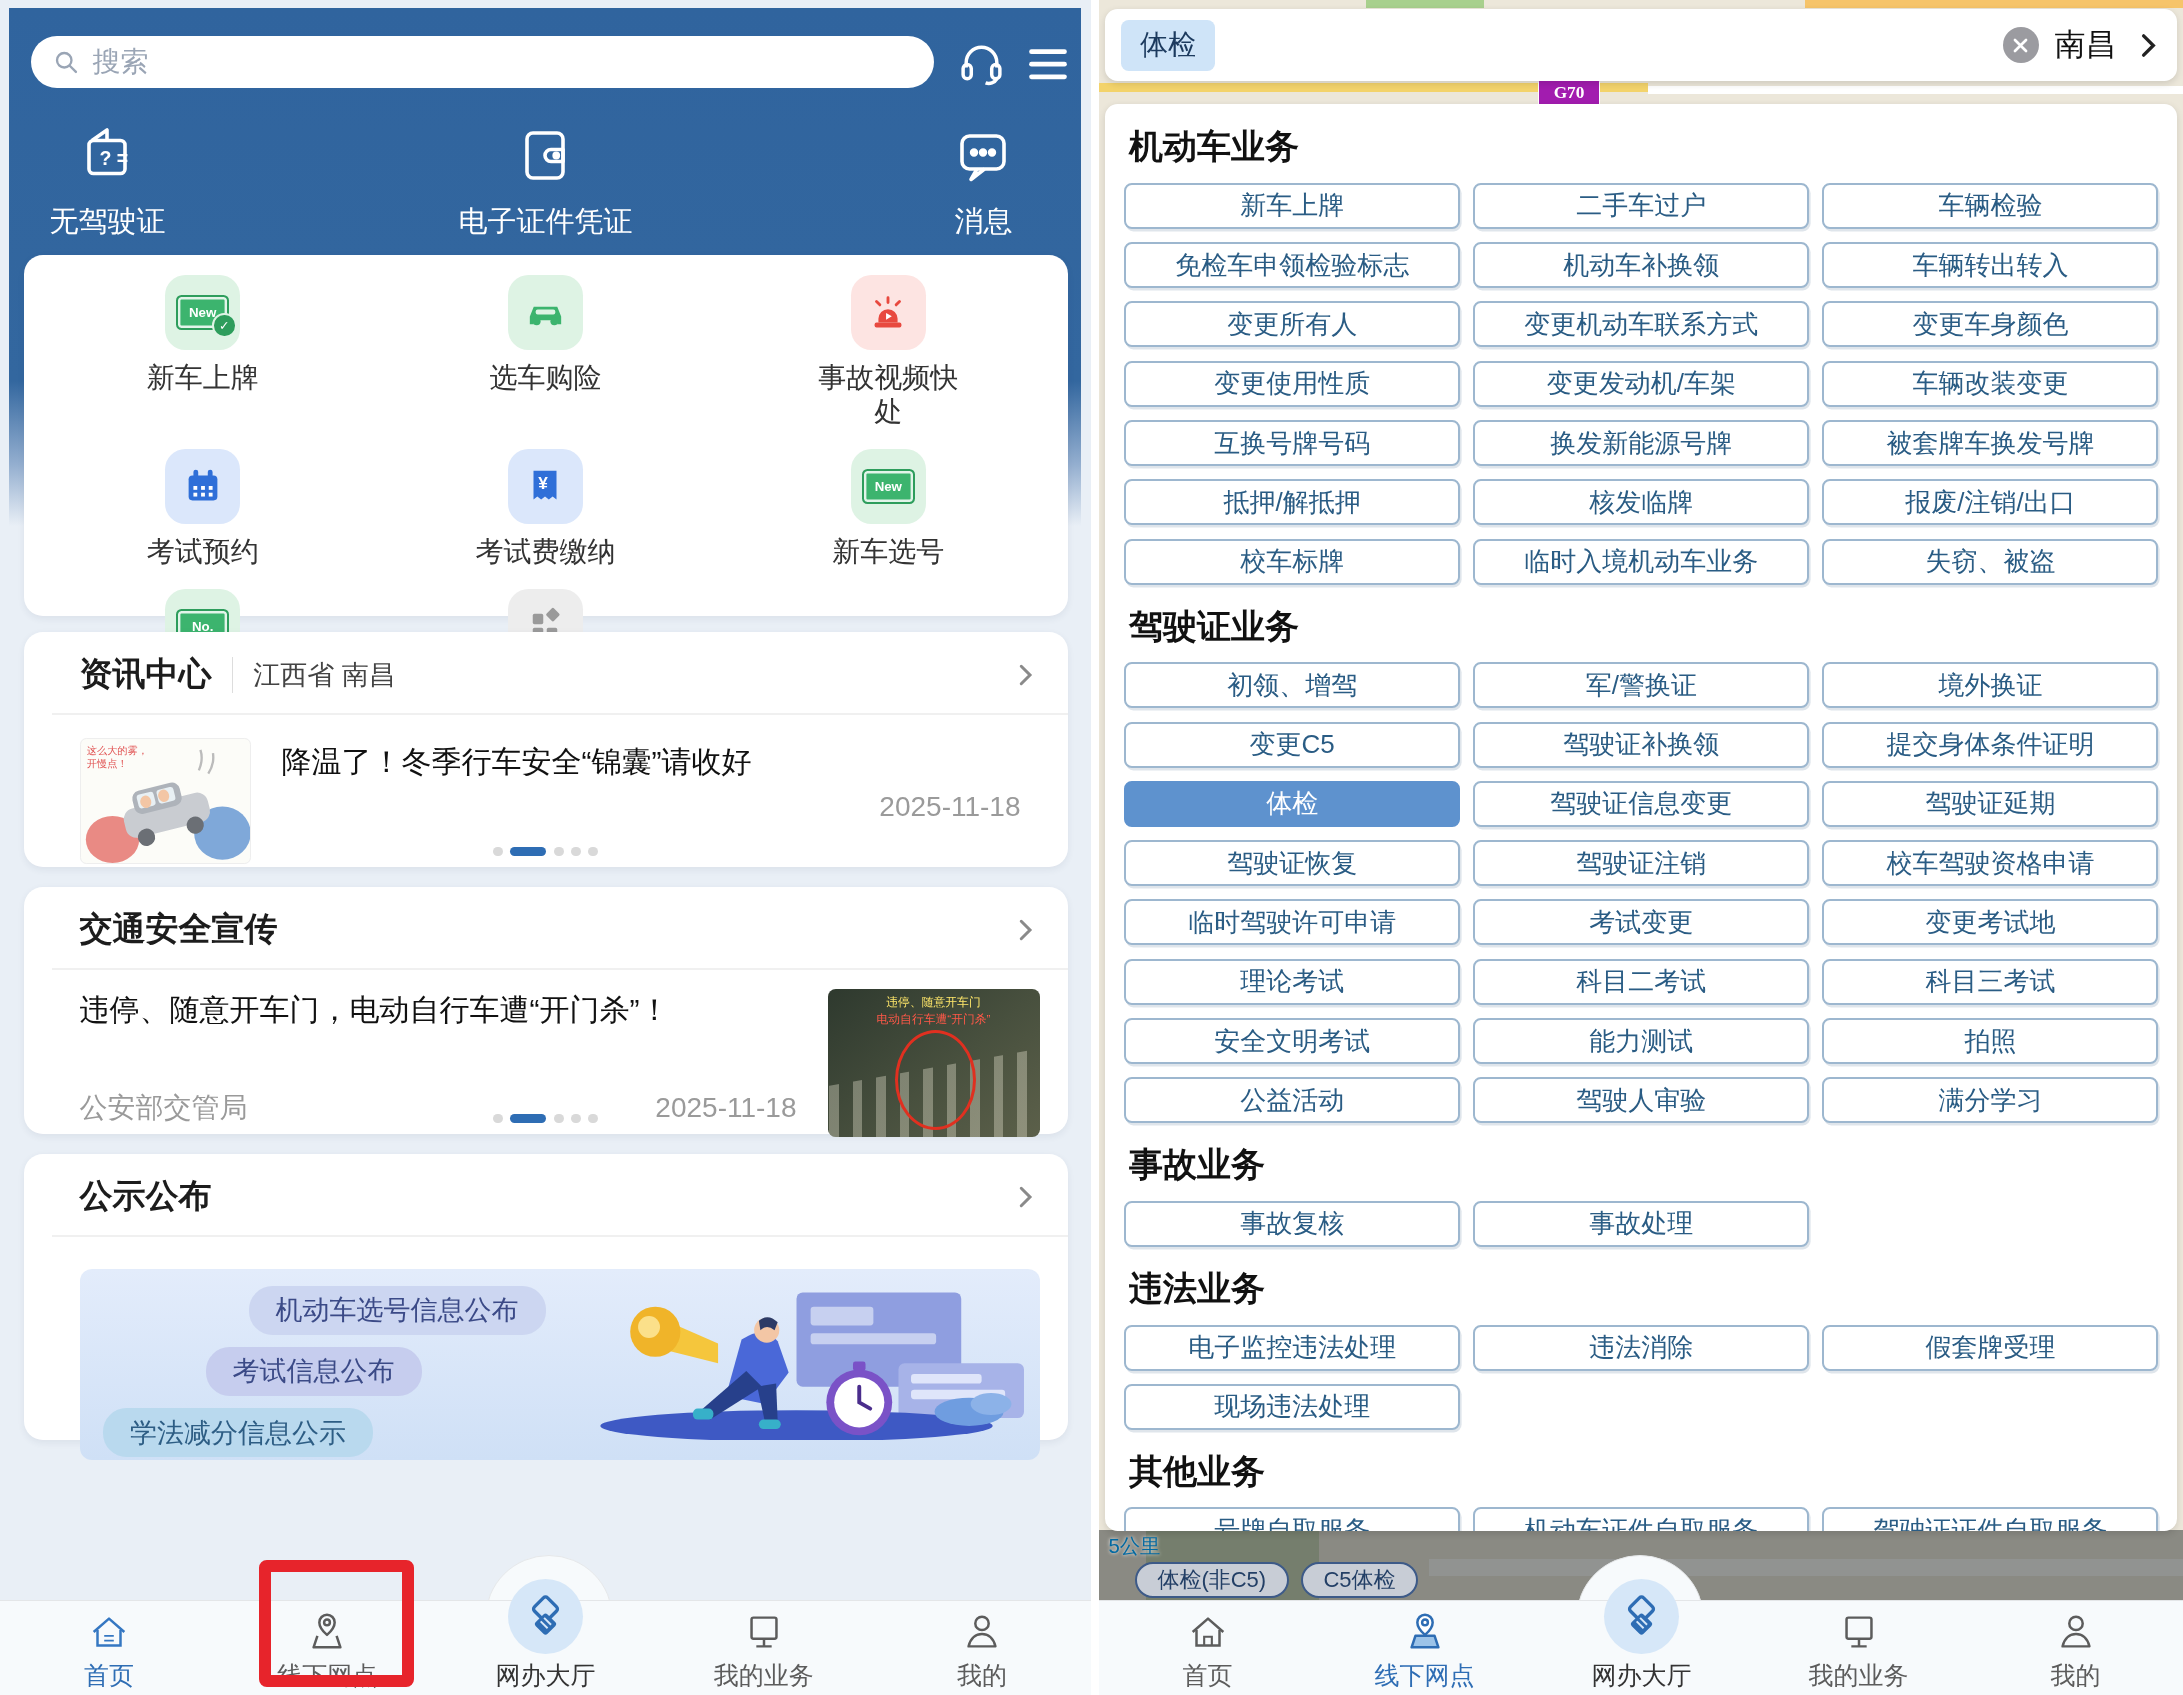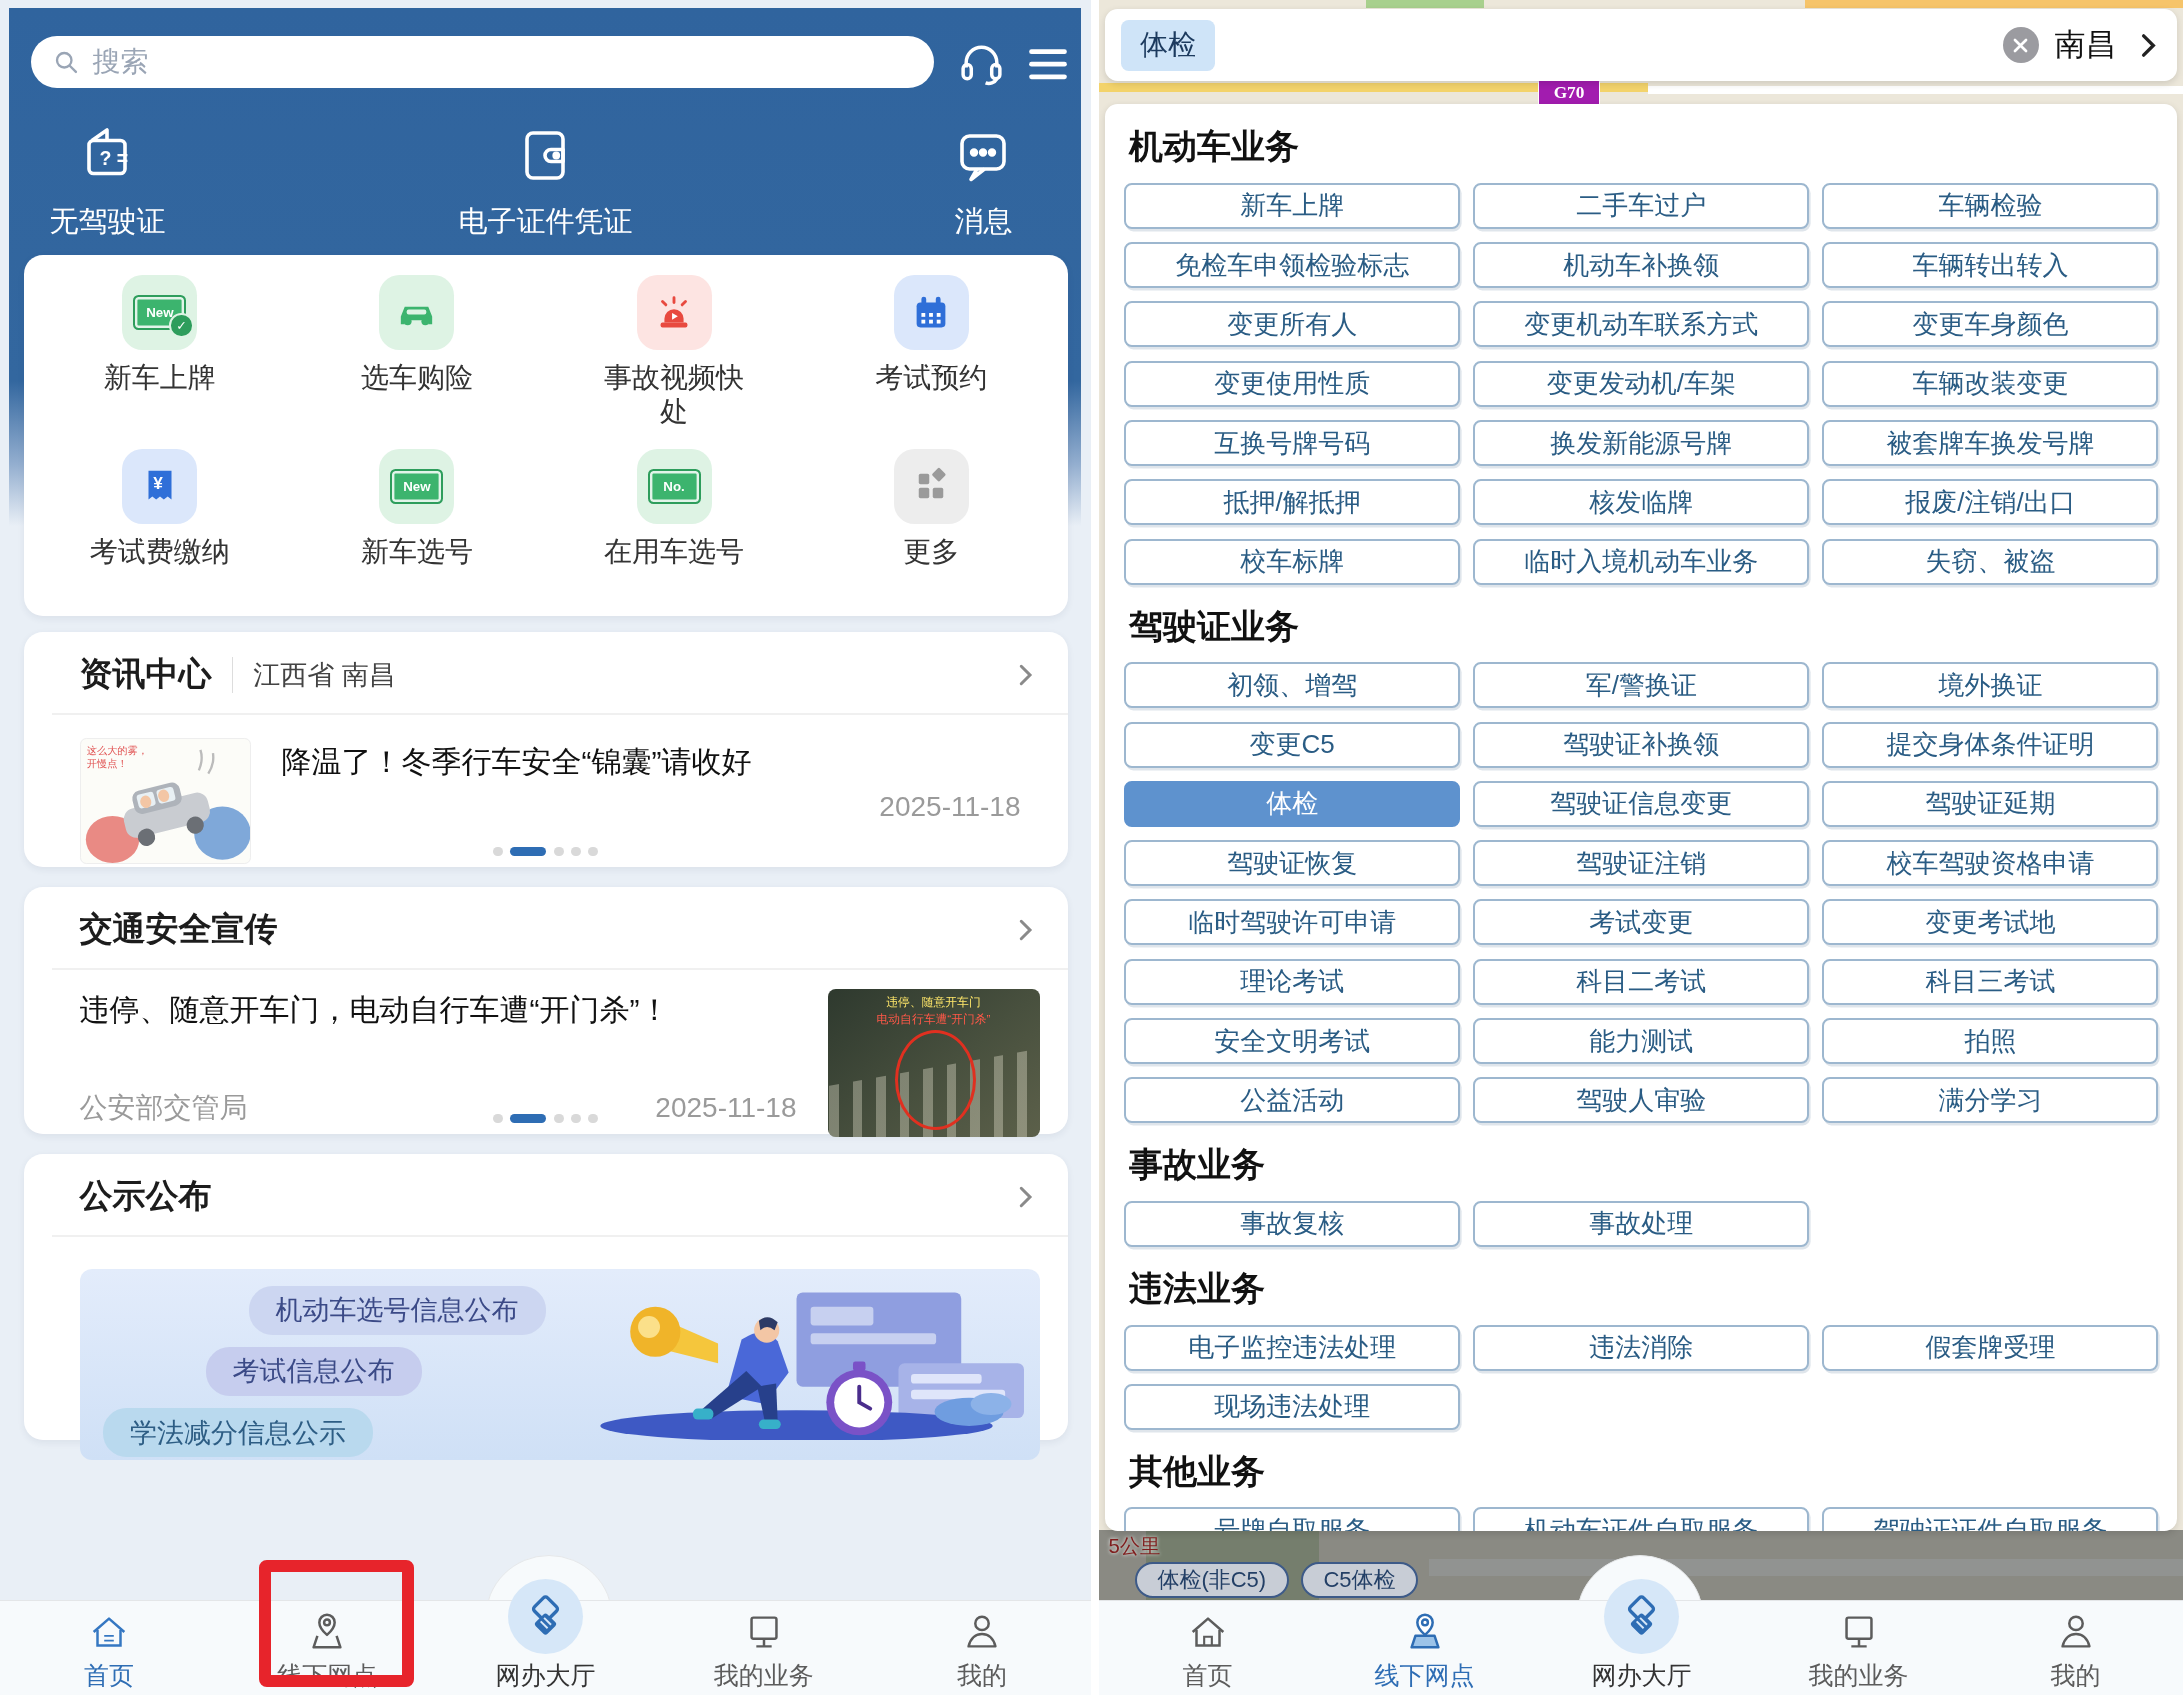--- a/index.html
+++ b/index.html
@@ -12,21 +12,21 @@
   .searchbar{position:absolute;left:22px;top:28px;width:903px;height:52px;border-radius:27px;background:#fff;
              display:flex;align-items:center;padding-left:20.4px;box-sizing:border-box;gap:12.6px;}
   .searchbar .ph{font-size:28px;color:#9aa5b5;}
   .hdr-ico{position:absolute;top:31px;}
   .quickrow{position:absolute;left:0;top:110px;width:1072px;display:flex;justify-content:space-between;}
   .qitem{width:196px;display:flex;flex-direction:column;align-items:center;gap:12.6px;}
   .qitem .qlabel{color:#fff;font-size:29px;white-space:nowrap;}
   .card{position:absolute;left:23.5px;width:1044px;background:#fff;border-radius:19px;
         box-shadow:0 2.4px 7.8px rgba(40,60,90,.07);box-sizing:border-box;padding-left:28px;}
   .gridcard{top:255px;height:361px;padding:20.4px 7.8px 0;}
-  .ggrid{display:grid;grid-template-columns:repeat(4,1fr);row-gap:20.4px;}
+  .ggrid{display:grid;grid-template-columns:repeat(3,1fr);row-gap:20.4px;}
   .gitem{display:flex;flex-direction:column;align-items:center;gap:11px;}
   .tile{width:75px;height:75px;border-radius:20.4px;display:flex;align-items:center;justify-content:center;}
   .t-green{background:#def3e4;} .t-red{background:#fde4e2;} .t-blue{background:#dbe7fb;} .t-gray{background:#ededed;}
   .glabel{font-size:28px;color:#333;text-align:center;width:141px;line-height:1.2;}
   .plate{width:49px;height:31px;background:#3cb46e;border:2.4px solid #2e9d5c;border-radius:5.5px;position:relative;
          display:flex;align-items:center;justify-content:center;box-shadow:inset 0 0 0 2.4px rgba(255,255,255,.85);}
   .plate span{color:#fff;font-size:13.3px;font-weight:bold;}
   .plate .chk{position:absolute;right:-9.4px;bottom:-9.4px;width:20.4px;height:20.4px;border-radius:50%;background:#2e9d5c;
               color:#fff;font-size:12.6px;display:flex;align-items:center;justify-content:center;border:2.4px solid #def3e4;}
   
@@ -91,21 +91,21 @@
   .panel{position:absolute;left:6.3px;top:104px;width:1072px;height:1427px;background:#fff;border-radius:12.6px;
          box-shadow:0 2.4px 7.8px rgba(0,0,0,.12);box-sizing:border-box;padding:6.3px 19px 0;z-index:3;overflow:hidden;}
   .panel h3{font-size:34px;font-weight:bold;color:#111;margin:19px 4.7px 12.6px;}
   .panel h3.first{margin-top:14px;}
   .svcgrid{display:grid;grid-template-columns:repeat(3,1fr);gap:13.3px;}
   .svc-btn{height:46px;border:2.4px solid #9db7cf;border-radius:7.8px;background:#fff;color:#2a5c84;font-size:26px;
            display:flex;align-items:center;justify-content:center;box-sizing:border-box;
            box-shadow:1.6px 2.4px 0 rgba(150,170,190,.30);white-space:nowrap;}
   .svc-btn.selected{background:#5e92ce;border-color:#5e92ce;color:#fff;box-shadow:none;}
   .collapse{display:flex;align-items:center;justify-content:center;gap:11px;margin-top:15.7px;font-size:28px;color:#111;}
-  .scale-label{position:absolute;left:9.4px;top:1532px;font-size:20.4px;color:#7f1d1d;z-index:3;text-shadow:0 0 3.9px #fff;}
+  .scale-label{position:absolute;left:9.4px;top:1532px;font-size:20.4px;color:#0369a1;z-index:3;text-shadow:0 0 3.9px #fff;}
   .mappill{position:absolute;top:1562px;height:36px;border-radius:19px;border:2.4px solid #3d5a88;background:#c8cdd6;
            color:#233f66;font-size:22px;display:flex;align-items:center;justify-content:center;padding:0 20.4px;z-index:3;box-sizing:border-box;}
   .pill1{left:36px;} .pill2{left:202px;}
   svg{display:block;}
 </style>
 </head>
 <body>
 
 <div class="canvas">
 

